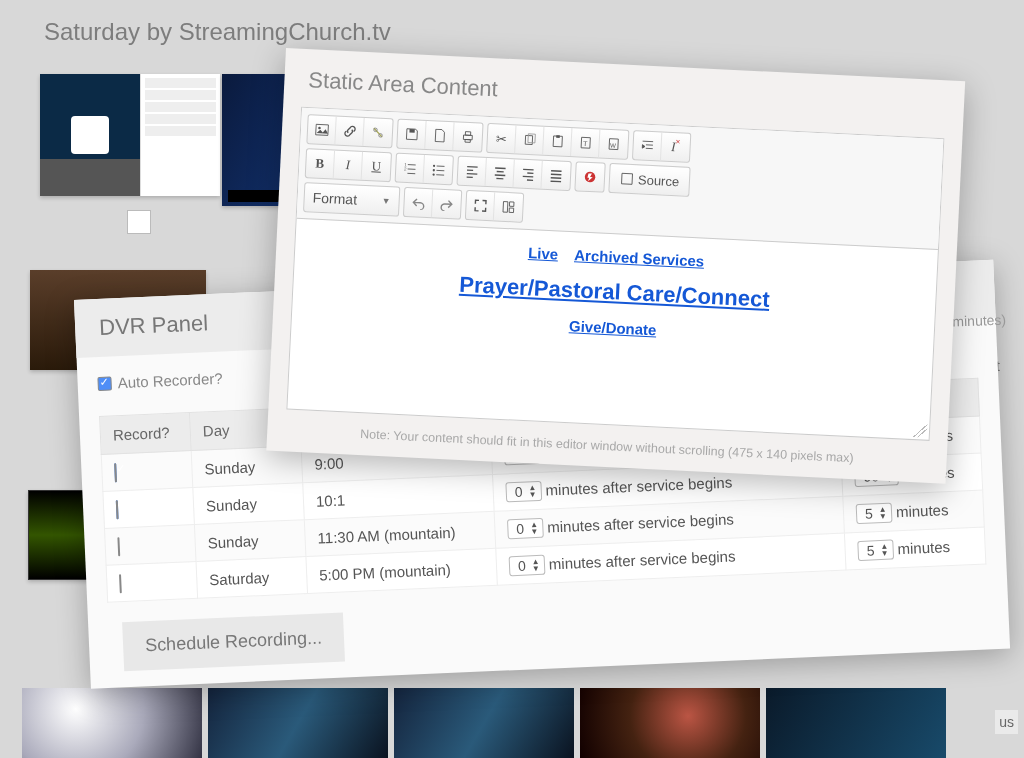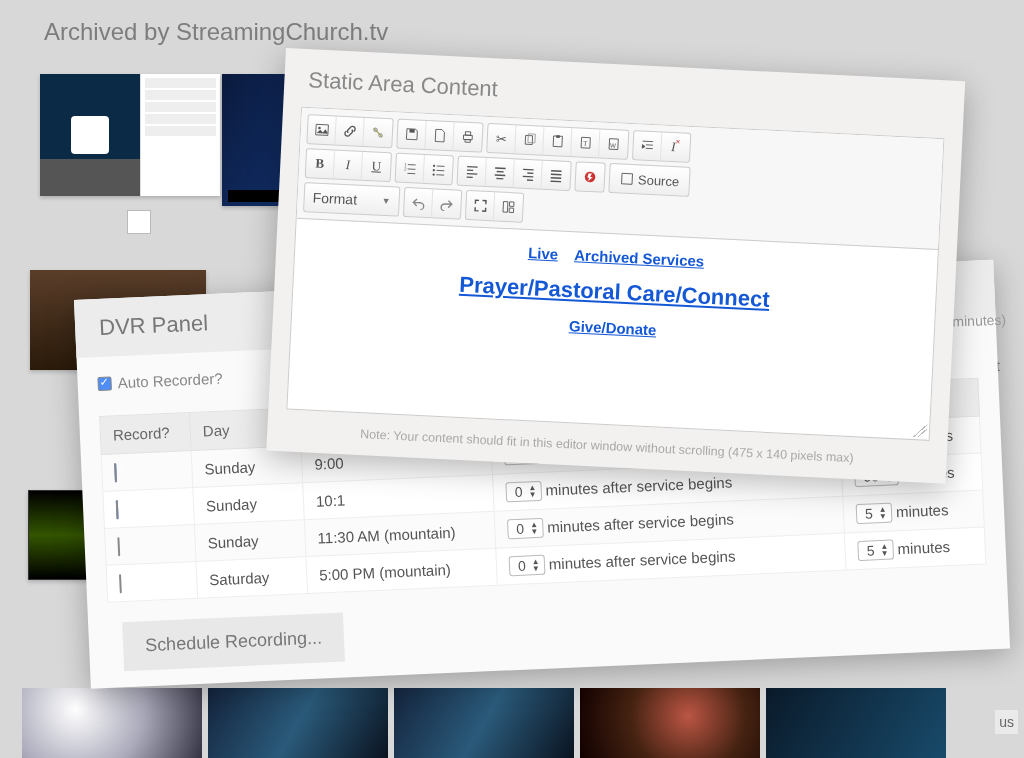--- a/index.html
+++ b/index.html
@@ -145,21 +145,21 @@
     background:
       linear-gradient(135deg, transparent 50%, #bbb 50% 55%, transparent 55% 65%, #bbb 65% 70%, transparent 70%);}
   .editor-note{ color:#a8a8a8; font-size:12.5px; padding:6px 20px 4px 20px; text-align:center;}
 
   .peek-text{ position:absolute; top:358px; right:24px; font-size:14px; color:#777;}
   .peek-us{ position:absolute; bottom:24px; right:6px; font-size:14px; color:#666; background:#eaeaea; padding:4px 4px;}
 </style>
 </head>
 <body>
 
-<div class="page-title">Archived by StreamingChurch.tv</div>
+<div class="page-title">Saturday by StreamingChurch.tv</div>
 
 <div class="thumb t1">
   <div class="inner">
     <div class="v"></div>
     <div class="side">
       <div class="row"></div>
         <div class="row"></div>
         <div class="row"></div>
         <div class="row"></div>
         <div class="row"></div>

